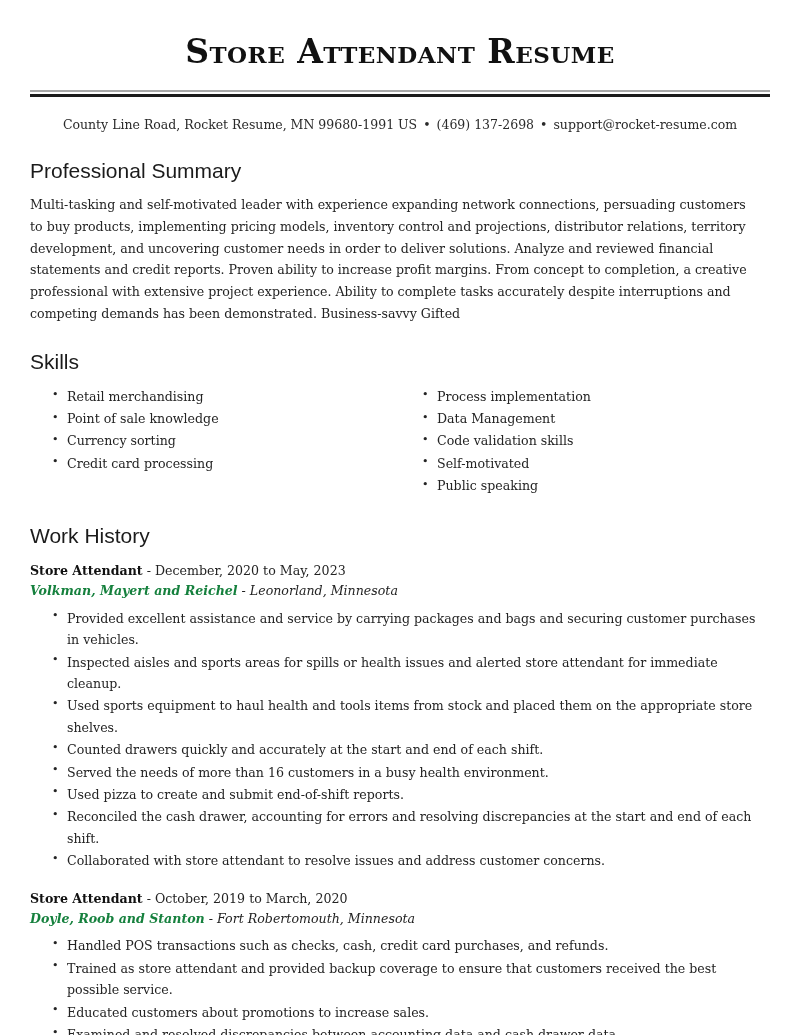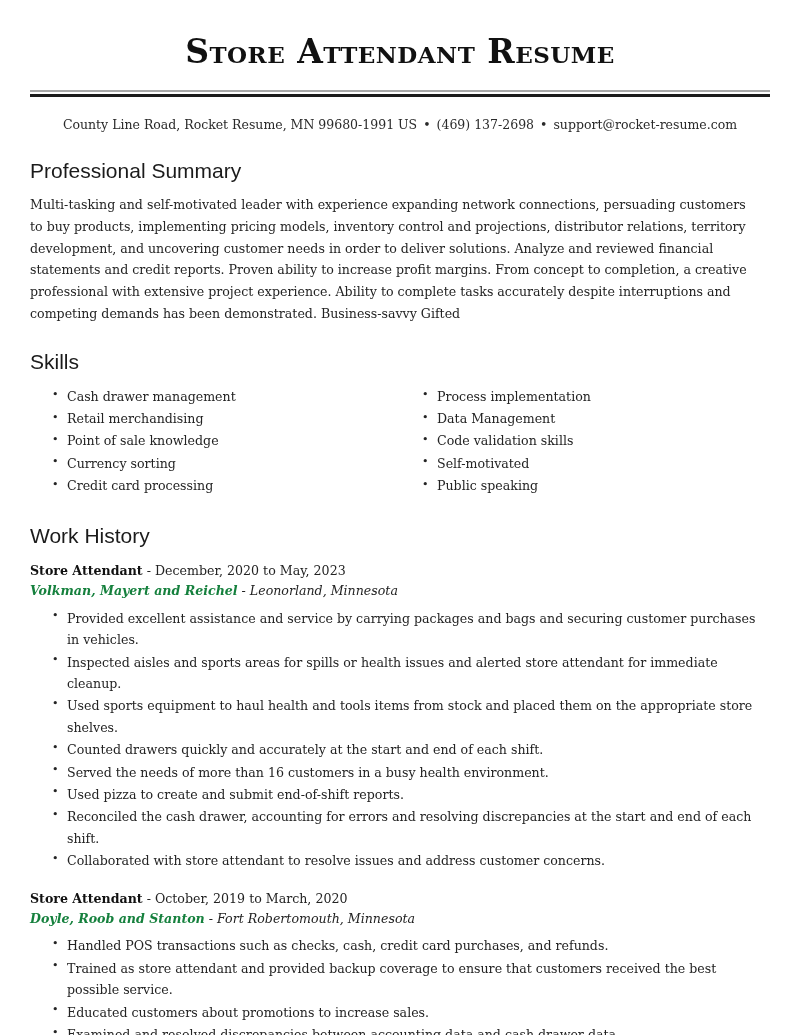--- a/index.html
+++ b/index.html
@@ -159,21 +159,20 @@
     <span>County Line Road, Rocket Resume, MN 99680-1991 US</span><span class="sep">•</span><span>(469) 137-2698</span><span class="sep">•</span><span>support@rocket-resume.com</span>
   </div>
 
   <h2 class="section-title">Professional Summary</h2>
   <p class="summary-text">Multi-tasking and self-motivated leader with experience expanding network connections, persuading customers to buy products, implementing pricing models, inventory control and projections, distributor relations, territory development, and uncovering customer needs in order to deliver solutions. Analyze and reviewed financial statements and credit reports. Proven ability to increase profit margins. From concept to completion, a creative professional with extensive project experience. Ability to complete tasks accurately despite interruptions and competing demands has been demonstrated. Business-savvy Gifted</p>
 
   <h2 class="section-title">Skills</h2>
   <div class="skills-wrap">
     <div class="skills-col">
       <ul id="skills-left">
-          <li>Cash drawer management</li>
           <li>Retail merchandising</li>
           <li>Point of sale knowledge</li>
           <li>Currency sorting</li>
           <li>Credit card processing</li>
         </ul>
     </div>
     <div class="skills-col">
       <ul id="skills-right">
           <li>Process implementation</li>
           <li>Data Management</li>

